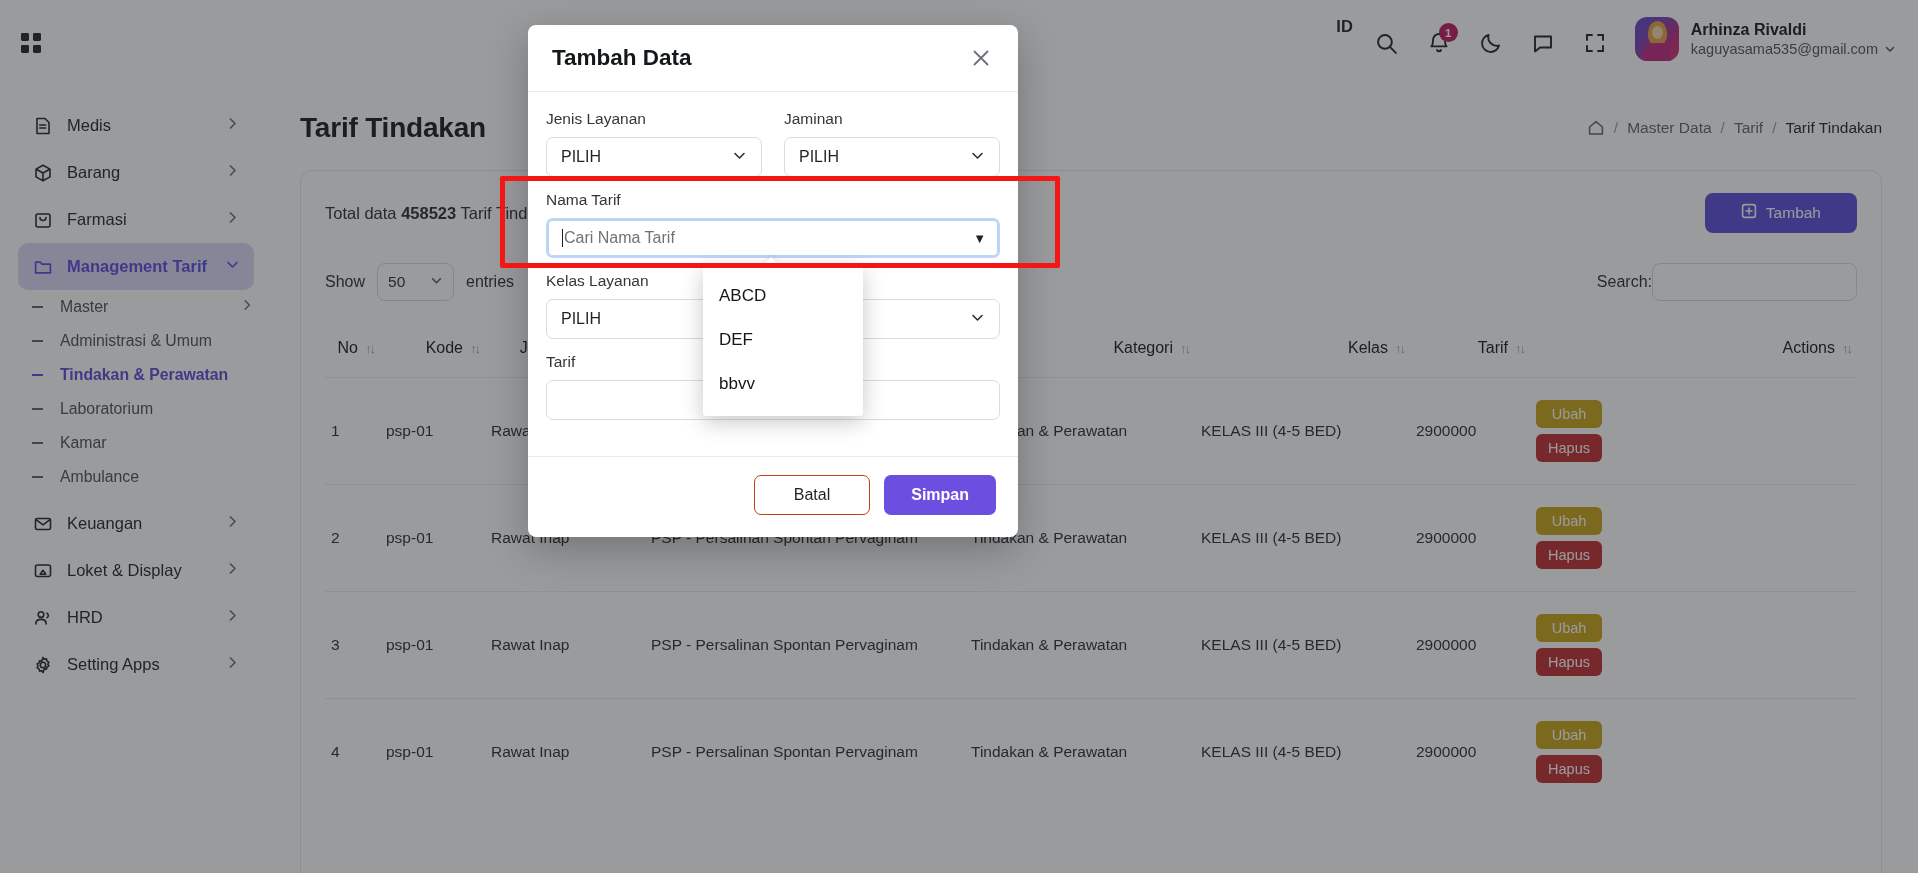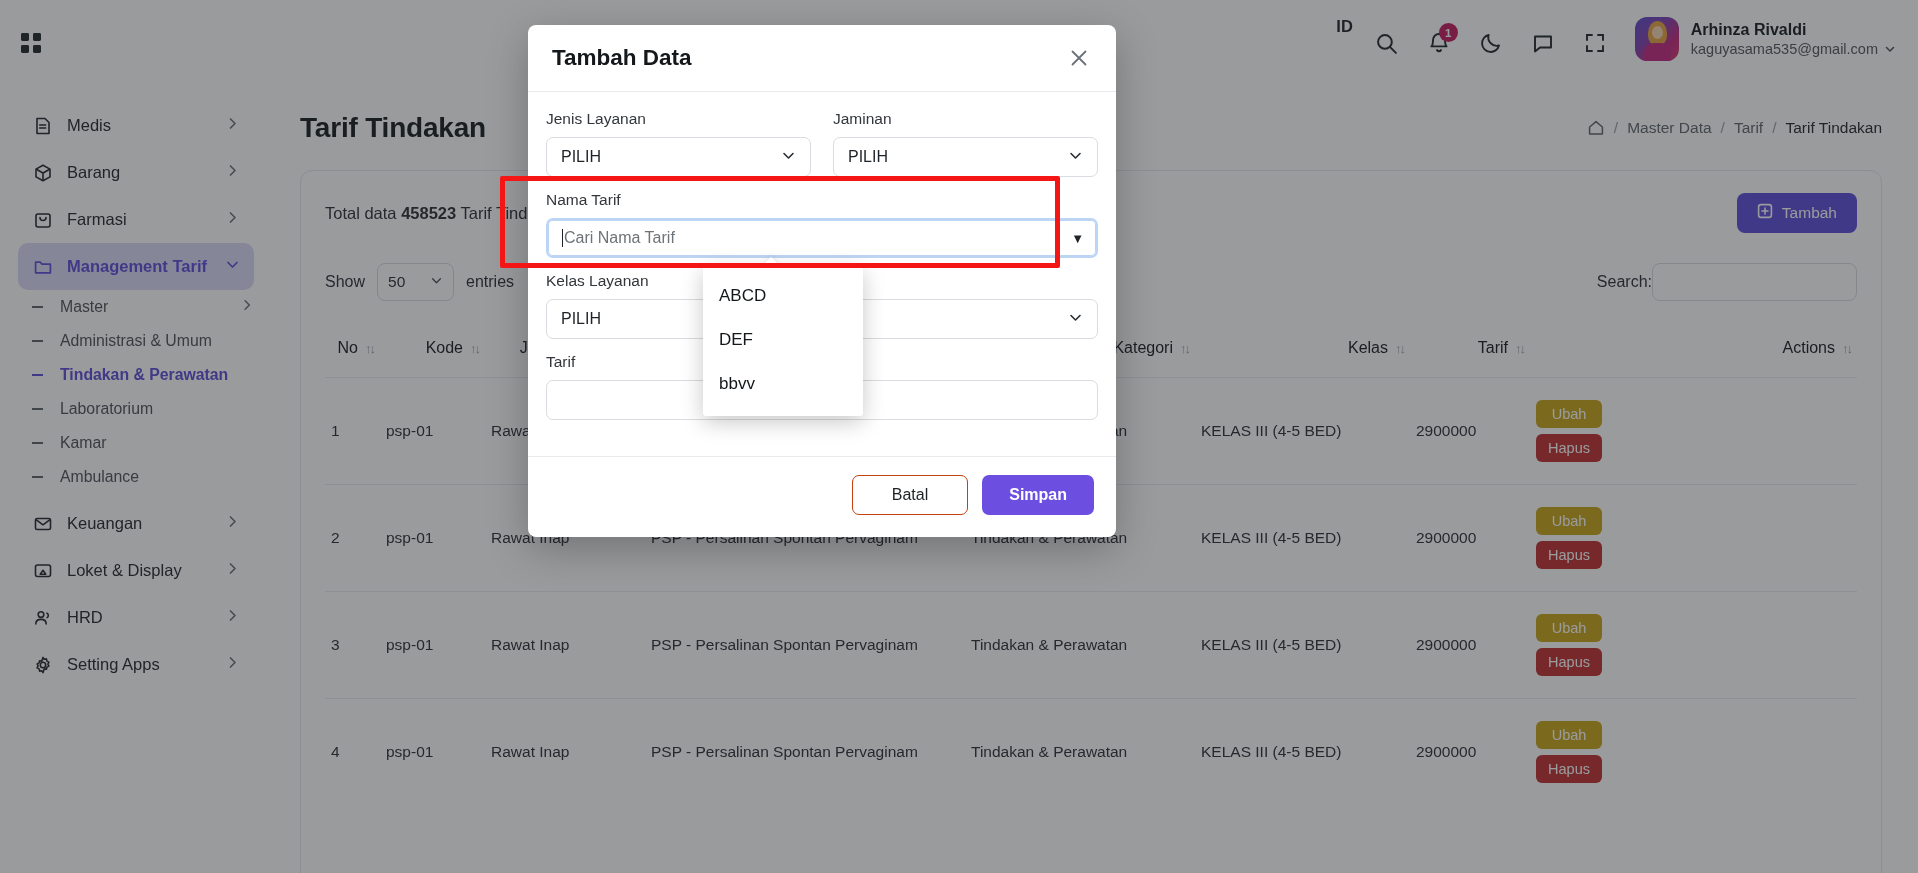--- a/index.html
+++ b/index.html
@@ -87,21 +87,21 @@
 
   .card {
     margin: 26px 36px 0 28px; background: #ffffff; border: 1px solid #e6e8eb;
     border-radius: 12px; padding: 22px 24px 0 24px; height: 1000px;
   }
   .card-top { display: flex; align-items: center; }
   .total-txt { font-size: 16.5px; color: #2a2e33; }
   .total-txt b { font-weight: 700; }
   .btn-add {
     margin-left: auto; background: #5b4ad6; color: #fff; border: none; border-radius: 8px;
-    height: 40px; padding: 0 20px; font-size: 15.5px; display: flex; align-items: center; gap: 9px;
+    height: 40px; padding: 0 36px; font-size: 15.5px; display: flex; align-items: center; gap: 9px;
     font-family: inherit;
   }
   .ctrl-row { display: flex; align-items: center; margin-top: 30px; }
   .show-grp { display: flex; align-items: center; gap: 12px; font-size: 16px; color: #2a2e33; }
   .select-sm {
     border: 1px solid #d9dce0; border-radius: 8px; height: 38px; width: 77px;
     display: flex; align-items: center; padding: 0 10px; font-size: 15.5px; color: #2a2e33;
     justify-content: space-between; background:#fff;
   }
   .search-grp { margin-left: auto; display: flex; align-items: center; gap: 0; font-size: 16px; color: #2a2e33; }
@@ -122,21 +122,21 @@
     font-size: 14.5px; padding: 6px 0; border: none; font-family: inherit;
   }
   .btn-ubah { background: #c8a415; margin-bottom: 6px; }
   .btn-hapus { background: #c02c2c; }
 
   
   .dim { position: absolute; inset: 0; background: rgba(33,37,41,.46); }
 
   
   .modal {
-    position: absolute; left: 528px; top: 25px; width: 588px;
+    position: absolute; left: 528px; top: 25px; width: 490px;
     background: #fff; border-radius: 8px; box-shadow: 0 12px 40px rgba(0,0,0,.25);
   }
   .modal-head {
     display: flex; align-items: center; padding: 20px 24px; border-bottom: 1px solid #e8eaed;
   }
   .modal-title { font-size: 22.5px; font-weight: 700; color: #14181b; }
   .modal-close { margin-left: auto; width: 26px; height: 26px; color: #6b7177; }
   .modal-body { padding: 18px 18px 8px 18px; }
   .frow { display: flex; gap: 22px; }
   .fgrp { flex: 1; margin-bottom: 14px; }

